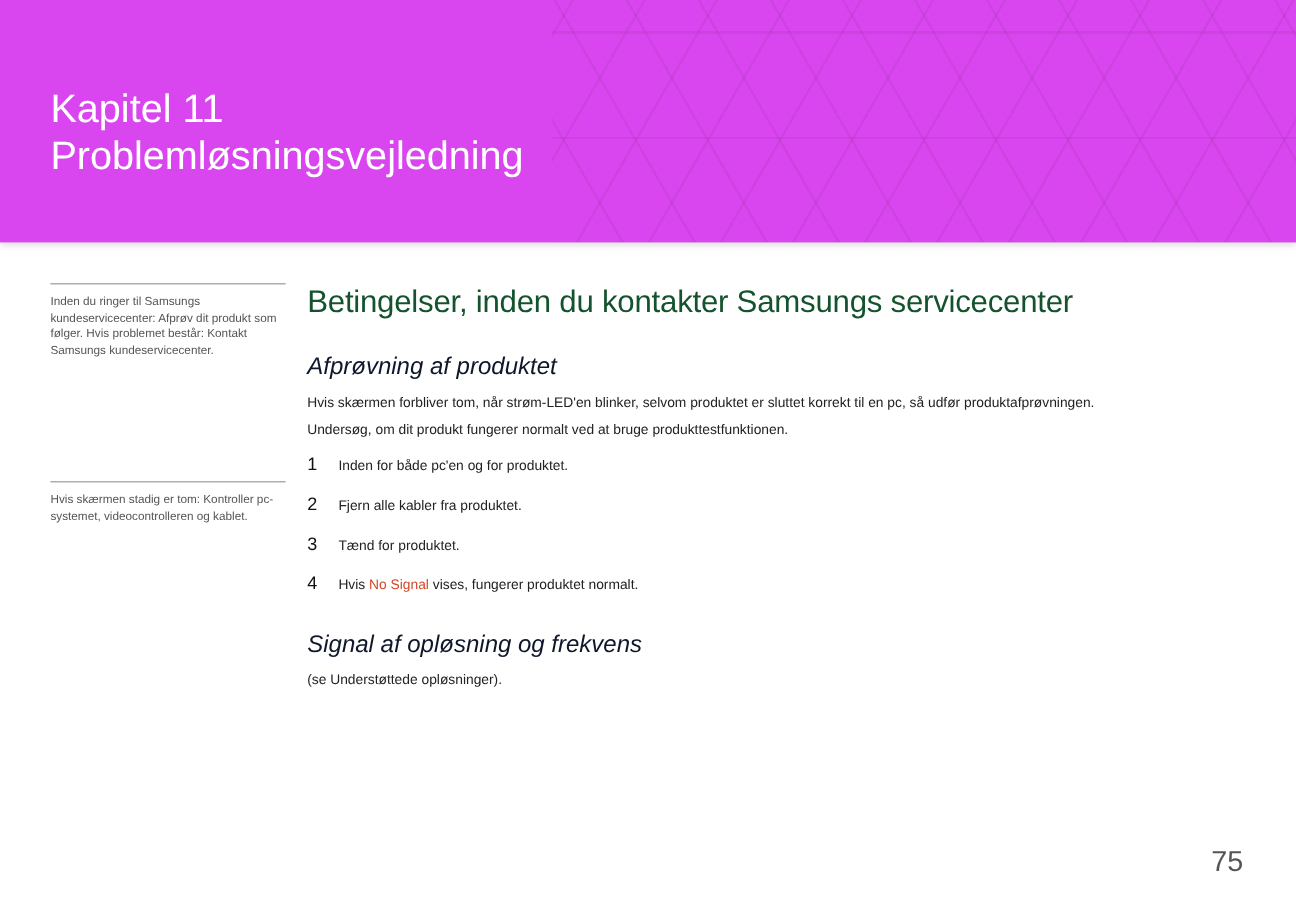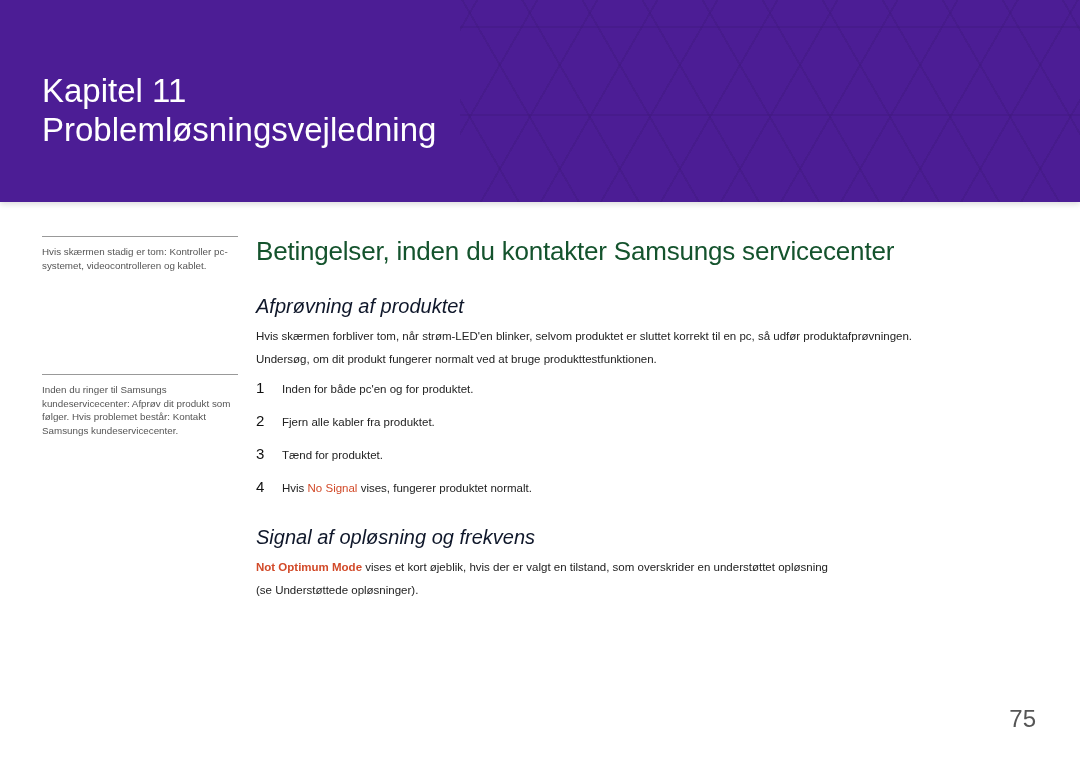--- a/index.html
+++ b/index.html
@@ -7,21 +7,21 @@
     font-family: -apple-system, BlinkMacSystemFont, "Segoe UI", Arial, sans-serif;
     width: 1080px;
     height: 763px;
     background: #ffffff;
     position: relative;
     overflow: hidden;
   }
   .banner {
     width: 100%;
     height: 202px;
-    background: #4c1d95;
+    background: #d946ef;
     position: relative;
     overflow: hidden;
     box-shadow: 0 2px 6px rgba(0,0,0,0.15);
   }
   .banner-pattern {
     position: absolute;
     top: 0; left: 460px; right: 0; bottom: 0;
     opacity: 0.22;
     background:
       repeating-linear-gradient(60deg, transparent 0 50px, rgba(0,0,0,0.25) 50px 52px),
@@ -123,22 +123,22 @@
 <div class="banner">
   <div class="banner-pattern"></div>
   <div class="banner-text">
     <div>Kapitel 11</div>
     <div>Problemløsningsvejledning</div>
   </div>
 </div>
 
 <div class="content">
   <aside class="sidebar">
+    <div class="side-note">Inden du ringer til Samsungs kundeservicecenter: Afprøv dit produkt som følger. Hvis problemet består: Kontakt Samsungs kundeservicecenter.</div>
     <div class="side-note">Hvis skærmen stadig er tom: Kontroller pc-systemet, videocontrolleren og kablet.</div>
-    <div class="side-note">Inden du ringer til Samsungs kundeservicecenter: Afprøv dit produkt som følger. Hvis problemet består: Kontakt Samsungs kundeservicecenter.</div>
   </aside>
 
   <main class="main">
     <h2 class="section-title">Betingelser, inden du kontakter Samsungs servicecenter</h2>
 
     <h3 class="subtitle">Afprøvning af produktet</h3>
     <p class="para">Hvis skærmen forbliver tom, når strøm-LED'en blinker, selvom produktet er sluttet korrekt til en pc, så udfør produktafprøvningen.</p>
     <p class="para">Undersøg, om dit produkt fungerer normalt ved at bruge produkttestfunktionen.</p>
 
     <div class="steps">
@@ -156,20 +156,17 @@
       </div>
       <div class="step">
         <div class="step-num">4</div>
         <div class="step-text">
           <span>Hvis </span><span class="highlight-red">No Signal</span><span> vises, fungerer produktet normalt.</span>
         </div>
       </div>
     </div>
 
     <h3 class="subtitle">Signal af opløsning og frekvens</h3>
-    <p class="para">
-      <span class="highlight-red-bold">Not Optimum Mode</span><span> vises et kort øjeblik, hvis der er valgt en tilstand, som overskrider en understøttet opløsning</span>
-    </p>
     <p class="para">(se Understøttede opløsninger).</p>
   </main>
 </div>
 
 <div class="page-number">75</div>
 
 </body></html>

